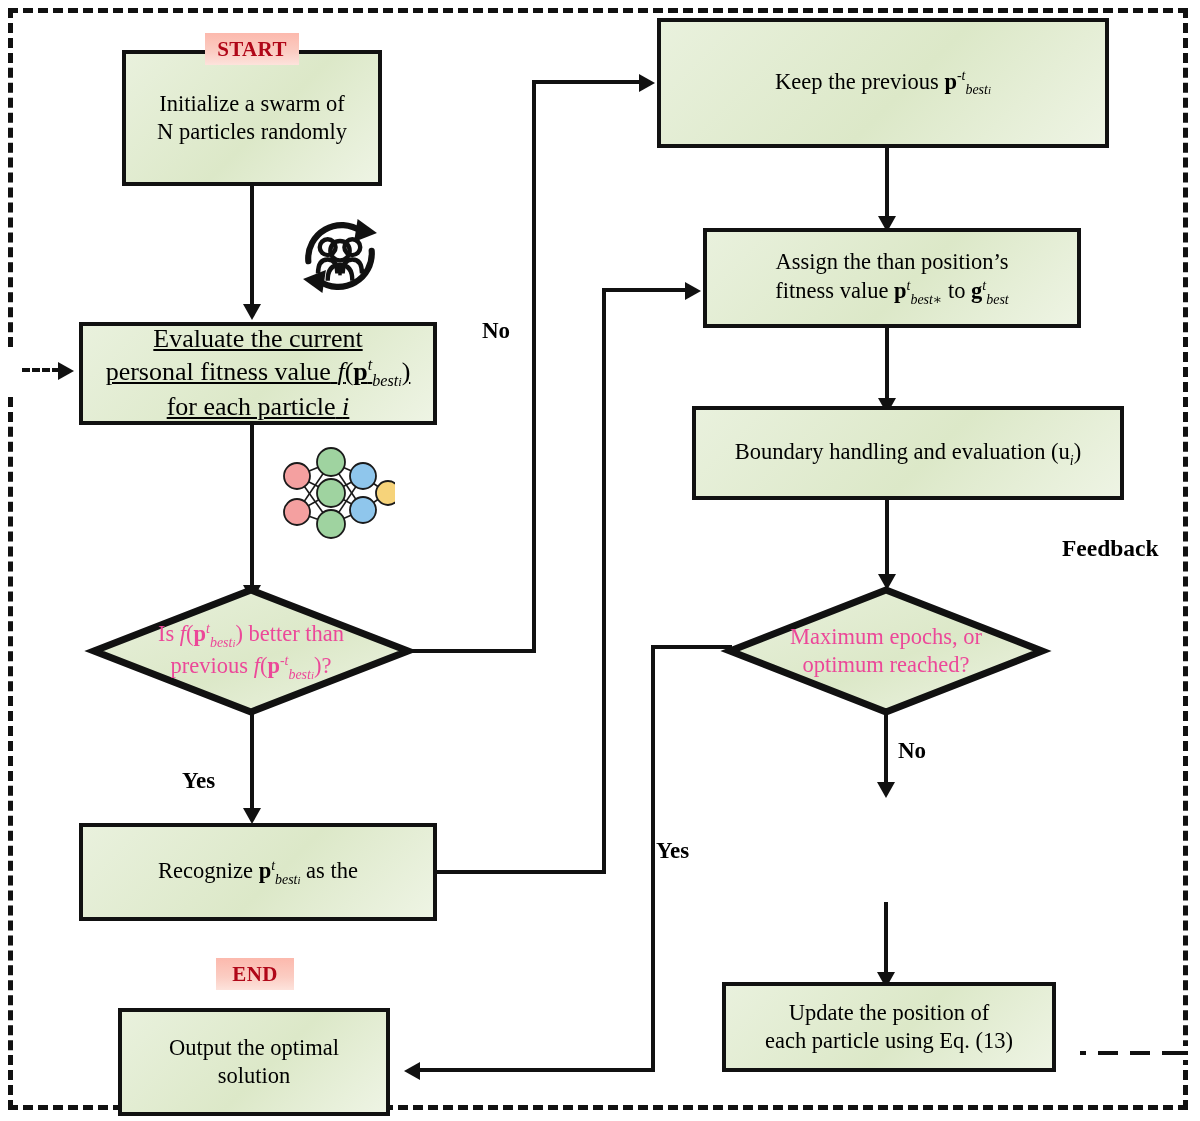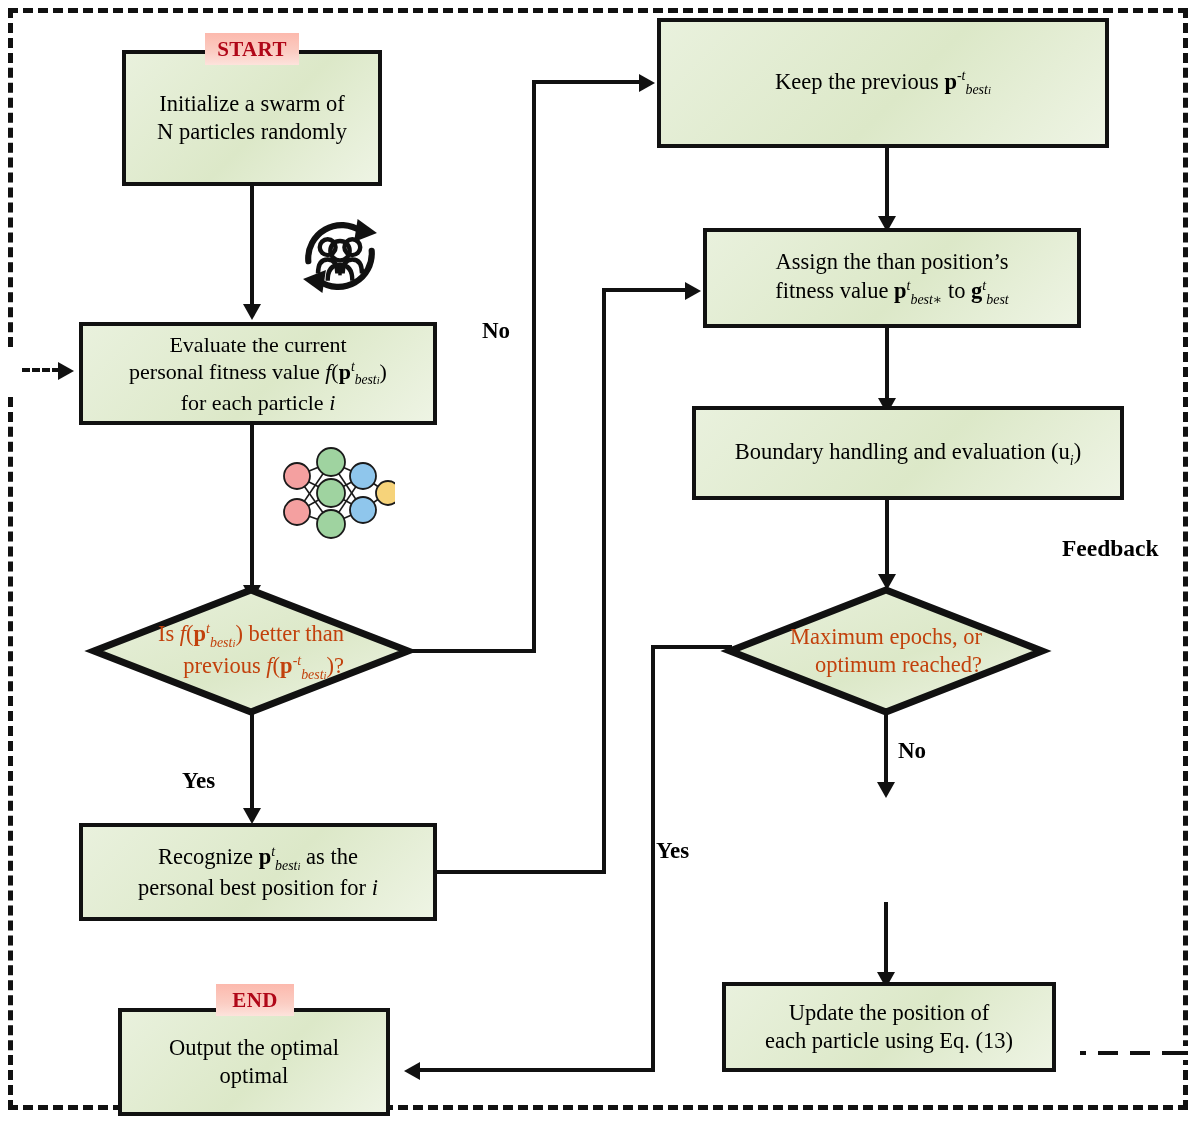--- a/index.html
+++ b/index.html
@@ -19,21 +19,21 @@
         display:flex;align-items:center;justify-content:center;
         text-align:center;color:#000;line-height:1.24;
         font-size:22.5px;}
   .node .txt{padding:0 8px;}
 
   
   .diamond{position:absolute;}
   .diamond svg{position:absolute;left:0;top:0;overflow:visible;}
   .diamond .dtext{position:absolute;left:0;top:0;width:100%;height:100%;
         display:flex;align-items:center;justify-content:center;
-        text-align:right;font-size:22.5px;line-height:1.24;color:#c2410c;}
+        text-align:center;font-size:22.5px;line-height:1.24;color:#ec4899;}
 
   
   .tag{position:absolute;display:flex;align-items:center;justify-content:center;
        background:linear-gradient(180deg,#fcb9ad 0%,#fbcdc3 60%,#fde3dc 100%);
        color:#b00718;font-weight:bold;font-size:21px;letter-spacing:.4px;z-index:6;}
 
   
   .ln{position:absolute;background:#111;}
   .vl{width:4px;}
   .hl{height:4px;}
@@ -100,21 +100,21 @@
       <circle cx="36" cy="40" r="9" fill="none" stroke="#111" stroke-width="5"></circle>
       <path d="M25 70 q0-16 11-16 q11 0 11 16" fill="none" stroke="#111" stroke-width="5"></path>
       <circle cx="64" cy="40" r="9" fill="none" stroke="#111" stroke-width="5"></circle>
       <path d="M53 70 q0-16 11-16 q11 0 11 16" fill="none" stroke="#111" stroke-width="5"></path>
       <circle cx="50" cy="44" r="11" fill="none" stroke="#111" stroke-width="5"></circle>
       <path d="M36 78 q0-18 14-18 q14 0 14 18" fill="none" stroke="#111" stroke-width="5"></path>
       <path d="M50 60 l0 12" stroke="#111" stroke-width="4"></path>
     </svg>
   </div>
 
-  <div class="node" style="left:79px;top:322px;width:358px;height:103px;font-size:22px;">
+  <div class="node" style="left:79px;top:322px;width:358px;height:103px;font-size:26px;text-decoration:underline;">
     <div class="txt">
       <span>Evaluate the current</span><br>
       <span><span>personal fitness value</span>&nbsp;<span class="fn">f</span>(<span class="v">p</span><span class="sup">t</span><span class="sub">best</span><span class="subsub">i</span>)</span><br>
       <span><span>for each particle</span>&nbsp;<span class="it">i</span></span>
     </div>
   </div>
 
   <div class="ln vl" style="left:250px;top:425px;height:160px;"></div>
   <div class="arrow arr-down" style="left:243px;top:585px;"></div>
 
@@ -168,30 +168,29 @@
     </div>
   </div>
 
   <div class="blabel" style="left:182px;top:768px;">Yes</div>
   <div class="ln vl" style="left:250px;top:714px;height:94px;"></div>
   <div class="arrow arr-down" style="left:243px;top:808px;"></div>
 
   <div class="node" style="left:79px;top:823px;width:358px;height:98px;">
     <div class="txt">
       <span><span>Recognize</span>&nbsp;<span class="v">p</span><span class="sup">t</span><span class="sub">best</span><span class="subsub">i</span>&nbsp;<span>as the</span></span><br>
-      <span><span>personal best position for</span>&nbsp;<span class="it">i</span></span>
-    </div>
-  </div>
-
-  <div class="tag" style="left:216px;top:984px;width:78px;height:32px;">END</div>
+    </div>
+  </div>
+
+  <div class="tag" style="left:216px;top:958px;width:78px;height:32px;">END</div>
 
   <div class="node" style="left:118px;top:1008px;width:272px;height:108px;">
     <div class="txt">
       <span>Output the optimal</span><br>
-      <span>optimal</span>
+      <span>solution</span>
     </div>
   </div>
 
   <div class="node" style="left:657px;top:18px;width:452px;height:130px;">
     <div class="txt">
       <span>Keep the previous</span>&nbsp;<span class="v">p</span><span class="sup">-t</span><span class="sub">best</span><span class="subsub">i</span>
     </div>
   </div>
 
   <div class="blabel" style="left:482px;top:318px;">No</div>

